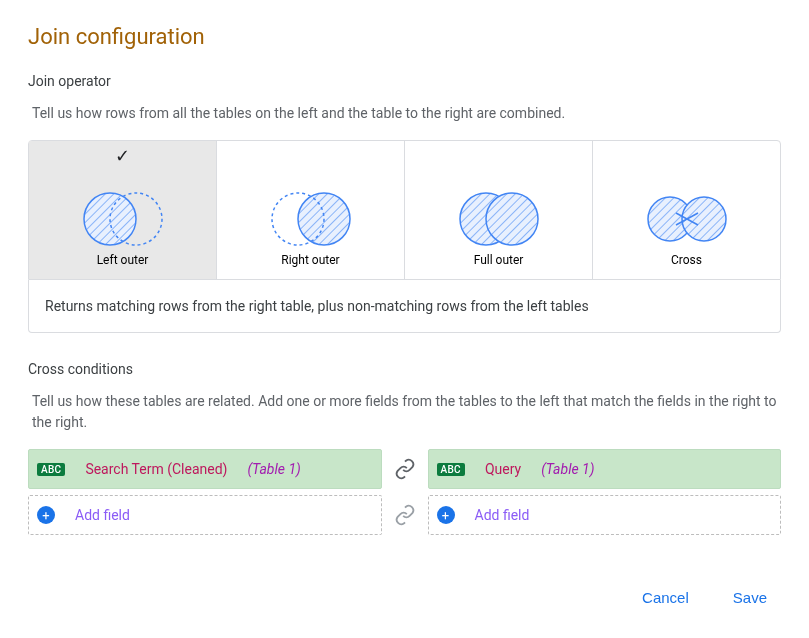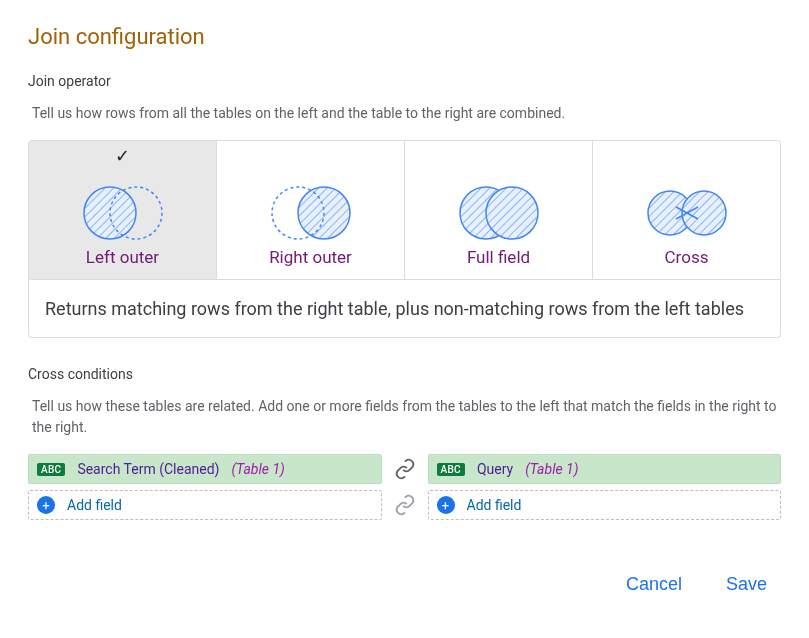--- a/index.html
+++ b/index.html
@@ -34,46 +34,46 @@
     justify-content:flex-end;
     min-height:138px;
   }
   .op-card:last-child { border-right: none; }
   .op-card.selected { background: #e8e8e8; }
   .op-check {
     position:absolute; top:6px; left:50%; transform:translateX(-50%);
     font-size:18px; color:#202124; line-height:1;
   }
   .op-visual { margin: 16px 0 6px 0; }
-  .op-label { font-size: 17px; color:#701a75; }
+  .op-label { font-size: 12px; color:#000000; }
 
   .operator-desc {
     border: 1px solid #dadce0;
     border-top: none;
     border-radius: 0 0 4px 4px;
     padding: 18px 16px;
-    font-size: 18px;
+    font-size: 14px;
     color:#3c4043;
   }
 
   .conditions { margin-top: 28px; }
 
   .cond-row {
     display:flex;
     align-items:center;
     margin-bottom: 6px;
   }
   .field-box {
     flex:1;
-    height: 30px;
+    height: 40px;
     display:flex;
     align-items:center;
     padding: 0 8px;
     font-size:14px;
-    gap:12px;
+    gap:20px;
   }
   .field-box.filled {
     background:#c8e6c9;
     border:1px solid #bcdcbf;
     border-radius:2px;
   }
   .field-box.add {
     background:#fff;
     border:1px dashed #bdbdbd;
     border-radius:2px;
@@ -82,48 +82,48 @@
   }
   .type-badge {
     background:#0c7b3e;
     color:#fff;
     font-size:10px;
     font-weight:500;
     padding:1px 4px;
     border-radius:2px;
     letter-spacing:0.3px;
   }
-  .field-name { color:#4c1d95; }
+  .field-name { color:#be185d; }
   .table-ref { color:#a21caf; font-style:italic; }
   .link-icon-wrap {
     width:46px;
     display:flex;
     justify-content:center;
     align-items:center;
     color:#5f6368;
   }
   .plus-circle {
     width:18px; height:18px; border-radius:50%;
     background:#1a73e8; color:#fff;
     display:flex; align-items:center; justify-content:center;
     font-size:13px; line-height:1;
     flex-shrink:0;
   }
-  .add-label { color:#0369a1;text-align:center; }
+  .add-label { color:#8b5cf6;text-align:center; }
 
   .actions {
     display:flex;
     justify-content:flex-end;
     gap:28px;
     margin-top: 48px;
     padding-right: 6px;
   }
   .text-btn {
     background:none; border:none;
-    font-size:18px; font-weight:500;
+    font-size:15px; font-weight:500;
     color:#1a73e8; cursor:pointer;
     padding:6px 8px;
   }
 
   
   svg { display:block; margin:auto; }
 </style>
 </head>
 <body>
 
@@ -173,21 +173,21 @@
     </div>
 
 
     <div class="op-card">
       <div class="op-visual">
         <svg width="82" height="56">
           <circle cx="28" cy="28" r="26" fill="url(#hatch)" stroke="#4285f4" stroke-width="1.5"></circle>
           <circle cx="54" cy="28" r="26" fill="url(#hatch)" stroke="#4285f4" stroke-width="1.5"></circle>
         </svg>
       </div>
-      <div class="op-label">Full field</div>
+      <div class="op-label">Full outer</div>
     </div>
 
     <div class="op-card">
       <div class="op-visual">
         <svg width="82" height="56">
           <circle cx="24" cy="28" r="22" fill="url(#hatch)" stroke="#4285f4" stroke-width="1.5"></circle>
           <circle cx="58" cy="28" r="22" fill="url(#hatch)" stroke="#4285f4" stroke-width="1.5"></circle>
           <line x1="30" y1="22" x2="52" y2="34" stroke="#4285f4" stroke-width="1.5"></line>
           <line x1="30" y1="34" x2="52" y2="22" stroke="#4285f4" stroke-width="1.5"></line>
         </svg>

